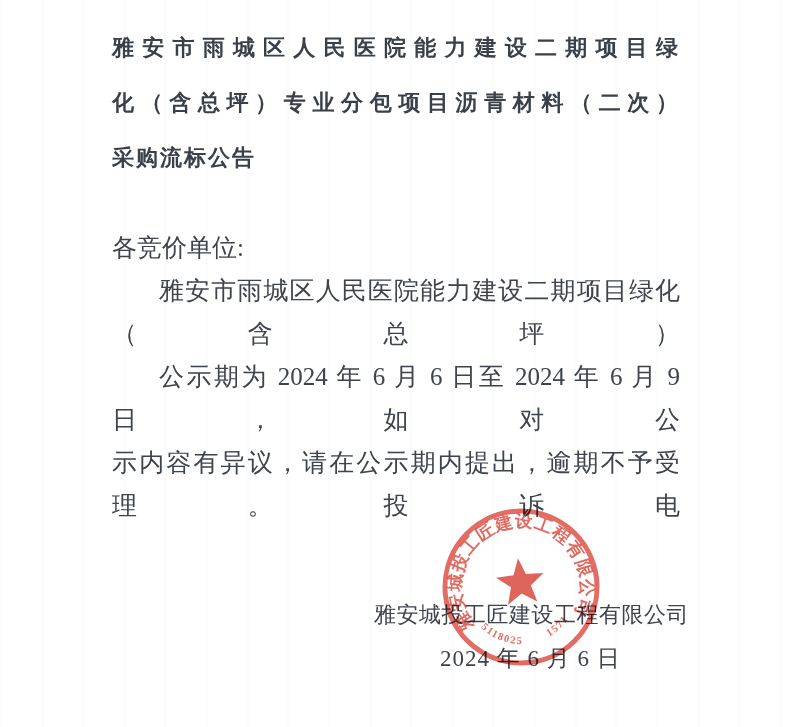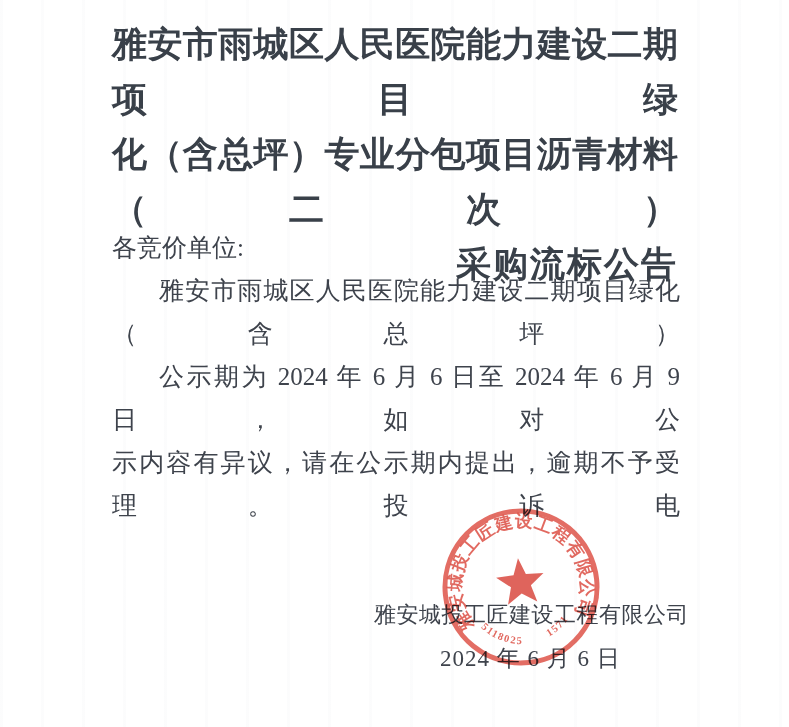--- a/index.html
+++ b/index.html
@@ -15,27 +15,26 @@
   .doc::before{
     content:"";
     position:absolute;inset:0;
     background:repeating-linear-gradient(90deg,
       rgba(190,195,205,0.05) 0px, rgba(190,195,205,0.05) 3px,
       transparent 3px, transparent 41px);
     pointer-events:none;
   }
   .title{
     position:absolute;left:112px;top:20px;width:566px;
-    font-size:35px;font-weight:700;line-height:55px;
+    font-size:22px;font-weight:700;line-height:55px;
     color:#394049;
     letter-spacing:0px;
-    font-family:Liberation Mono, monospace;
   }
   .tl.just{text-align:justify;text-align-last:justify;}
-  .tl.center{text-align:right;letter-spacing:2px;}
+  .tl.center{text-align:left;letter-spacing:2px;}
   .bodytext{
     position:absolute;left:112px;top:226px;width:568px;
     font-size:25px;line-height:43px;
   }
   .line{white-space:nowrap;}
   .line.just{white-space:normal;text-align:justify;text-align-last:justify;}
   .line.indent{text-indent:47px;}
   .signature{
     position:absolute;left:374px;top:600px;
     font-size:22px;letter-spacing:0.5px;

